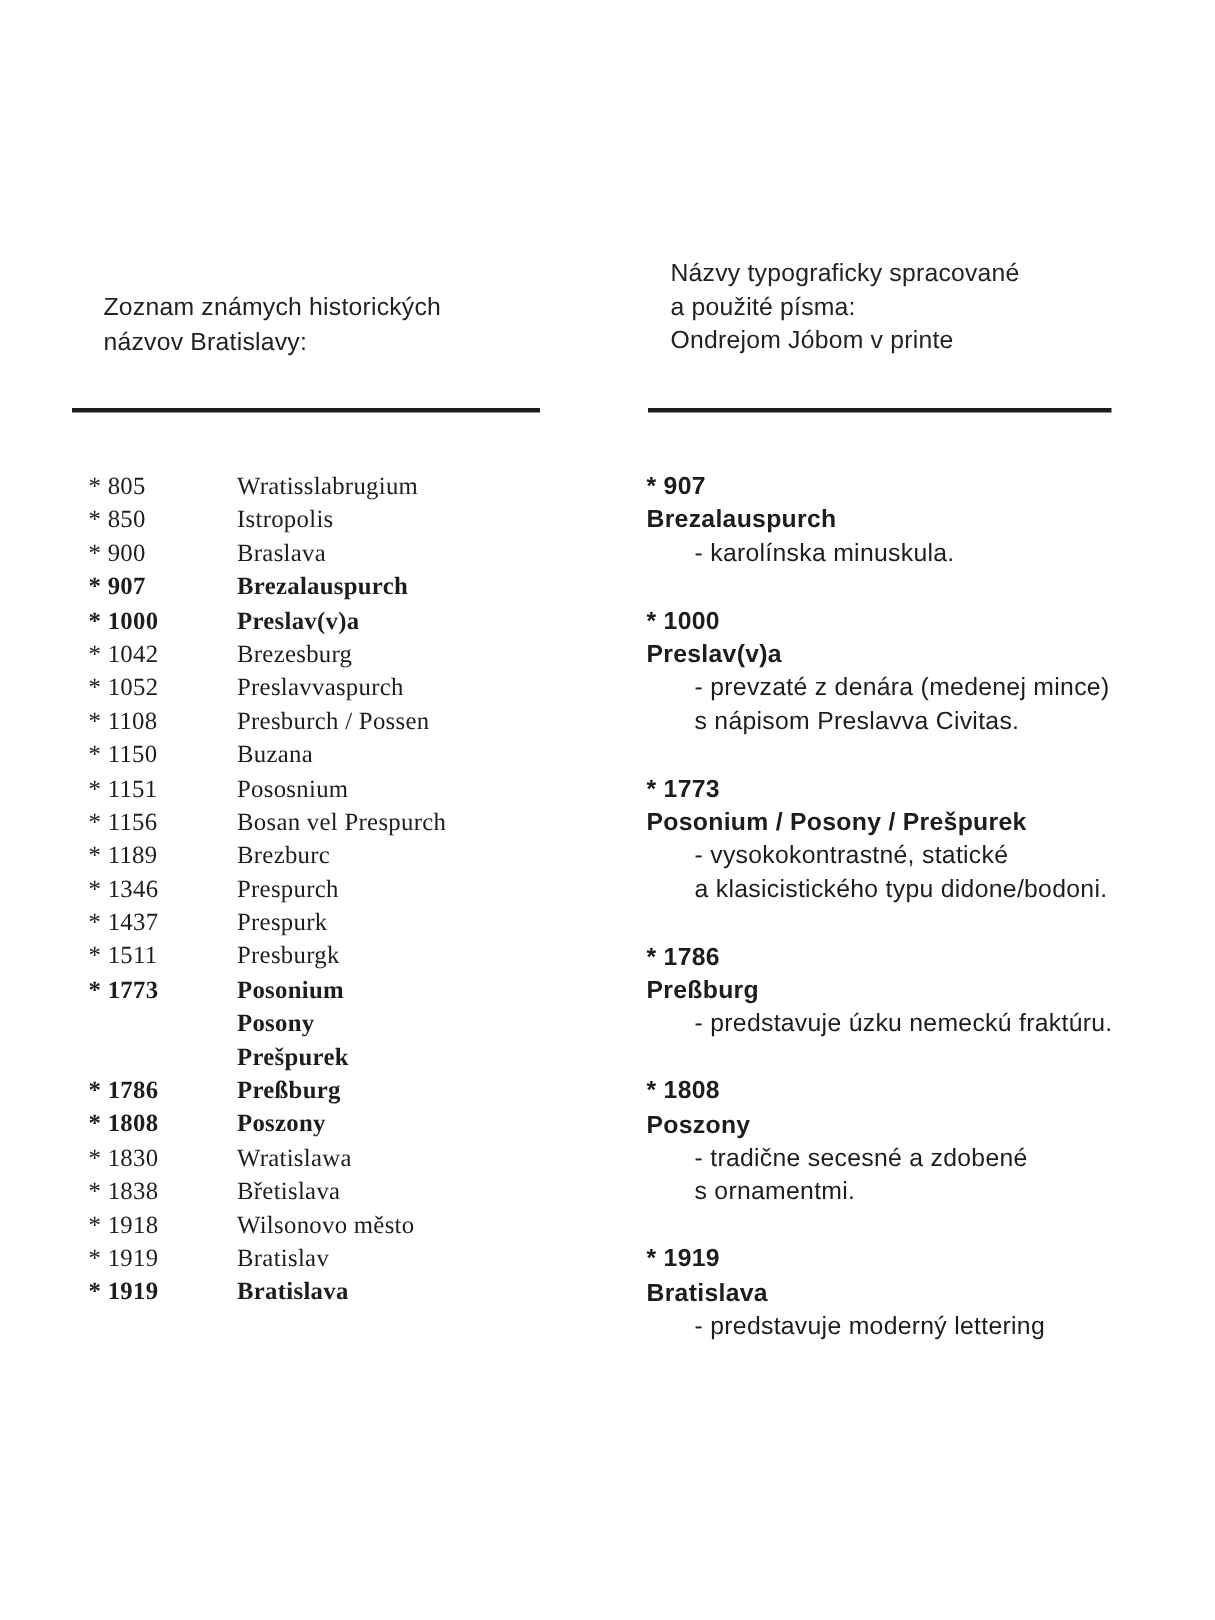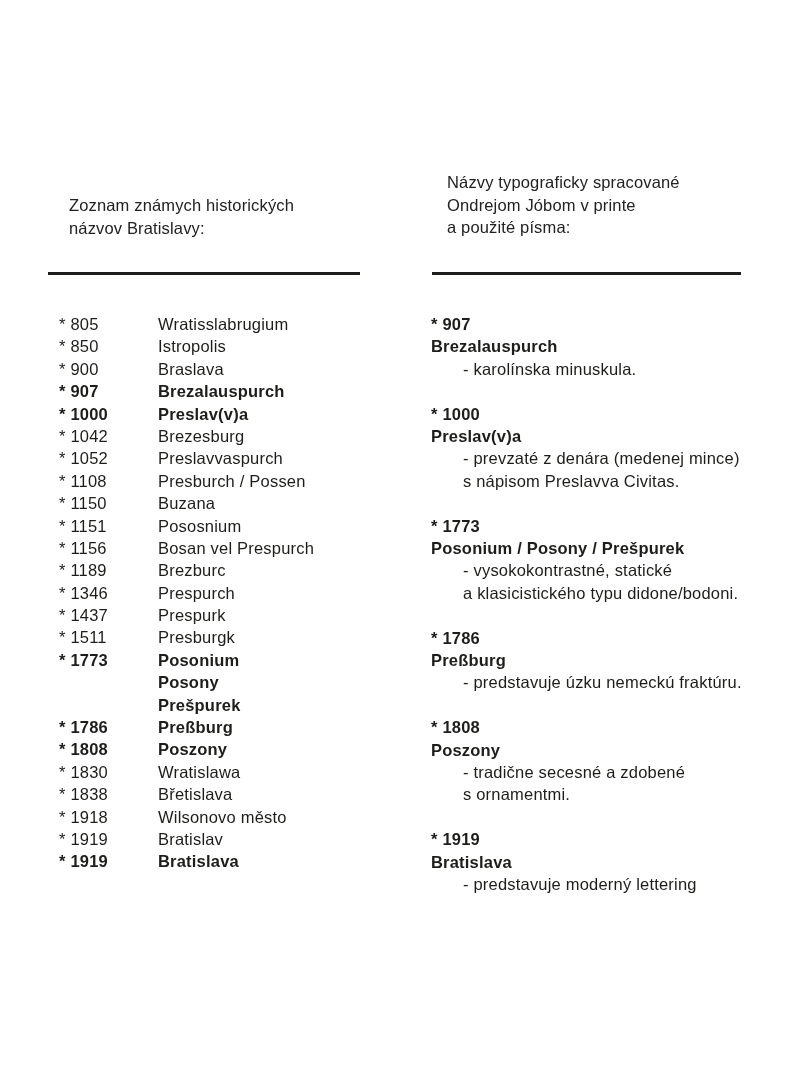--- a/index.html
+++ b/index.html
@@ -38,20 +38,21 @@
       left: 59px;
       top: 313px;
       width: 330px;
     }
     .trow {
       display: flex;
       height: 22.4px;
       line-height: 22.4px;
       font-size: 16.5px;
       letter-spacing: 0.2px;
+      font-family: Liberation Serif, serif;
     }
     .trow .year { width: 99px; flex: none; white-space: pre; }
     .trow .name { flex: 1; white-space: nowrap; }
     .trow.bold { font-weight: bold; }
 
     .notes {
       position: absolute;
       left: 431px;
       top: 313px;
       width: 360px;
@@ -68,22 +69,22 @@
 </head>
 <body>
 
 <div class="intro" id="intro-left">
   <div>Zoznam známych historických</div>
   <div>názvov Bratislavy:</div>
 </div>
 
 <div class="intro" id="intro-right">
   <div>Názvy typograficky spracované</div>
+  <div>a použité písma:</div>
   <div>Ondrejom Jóbom v printe</div>
-  <div>a použité písma:</div>
 </div>
 
 <div class="rule" id="rule-left"></div>
 <div class="rule" id="rule-right"></div>
 
 <div class="timeline" id="timeline">
     <div class="trow">
       <span class="year">* 805</span>
       <span class="name">Wratisslabrugium</span>
     </div>

